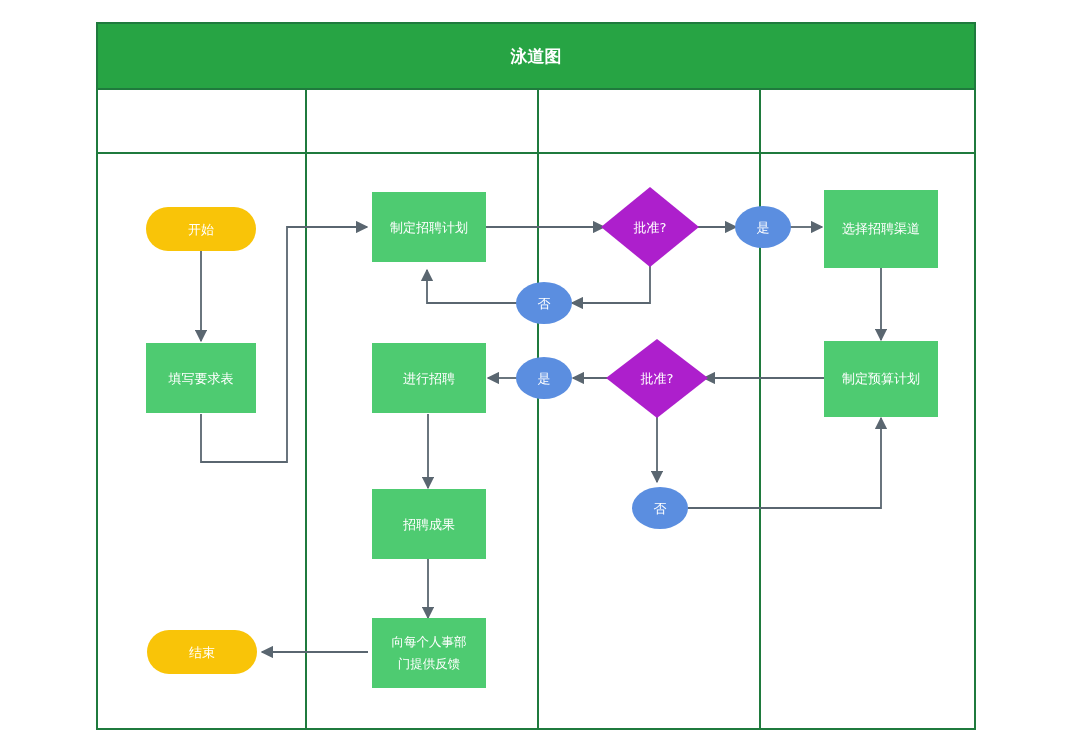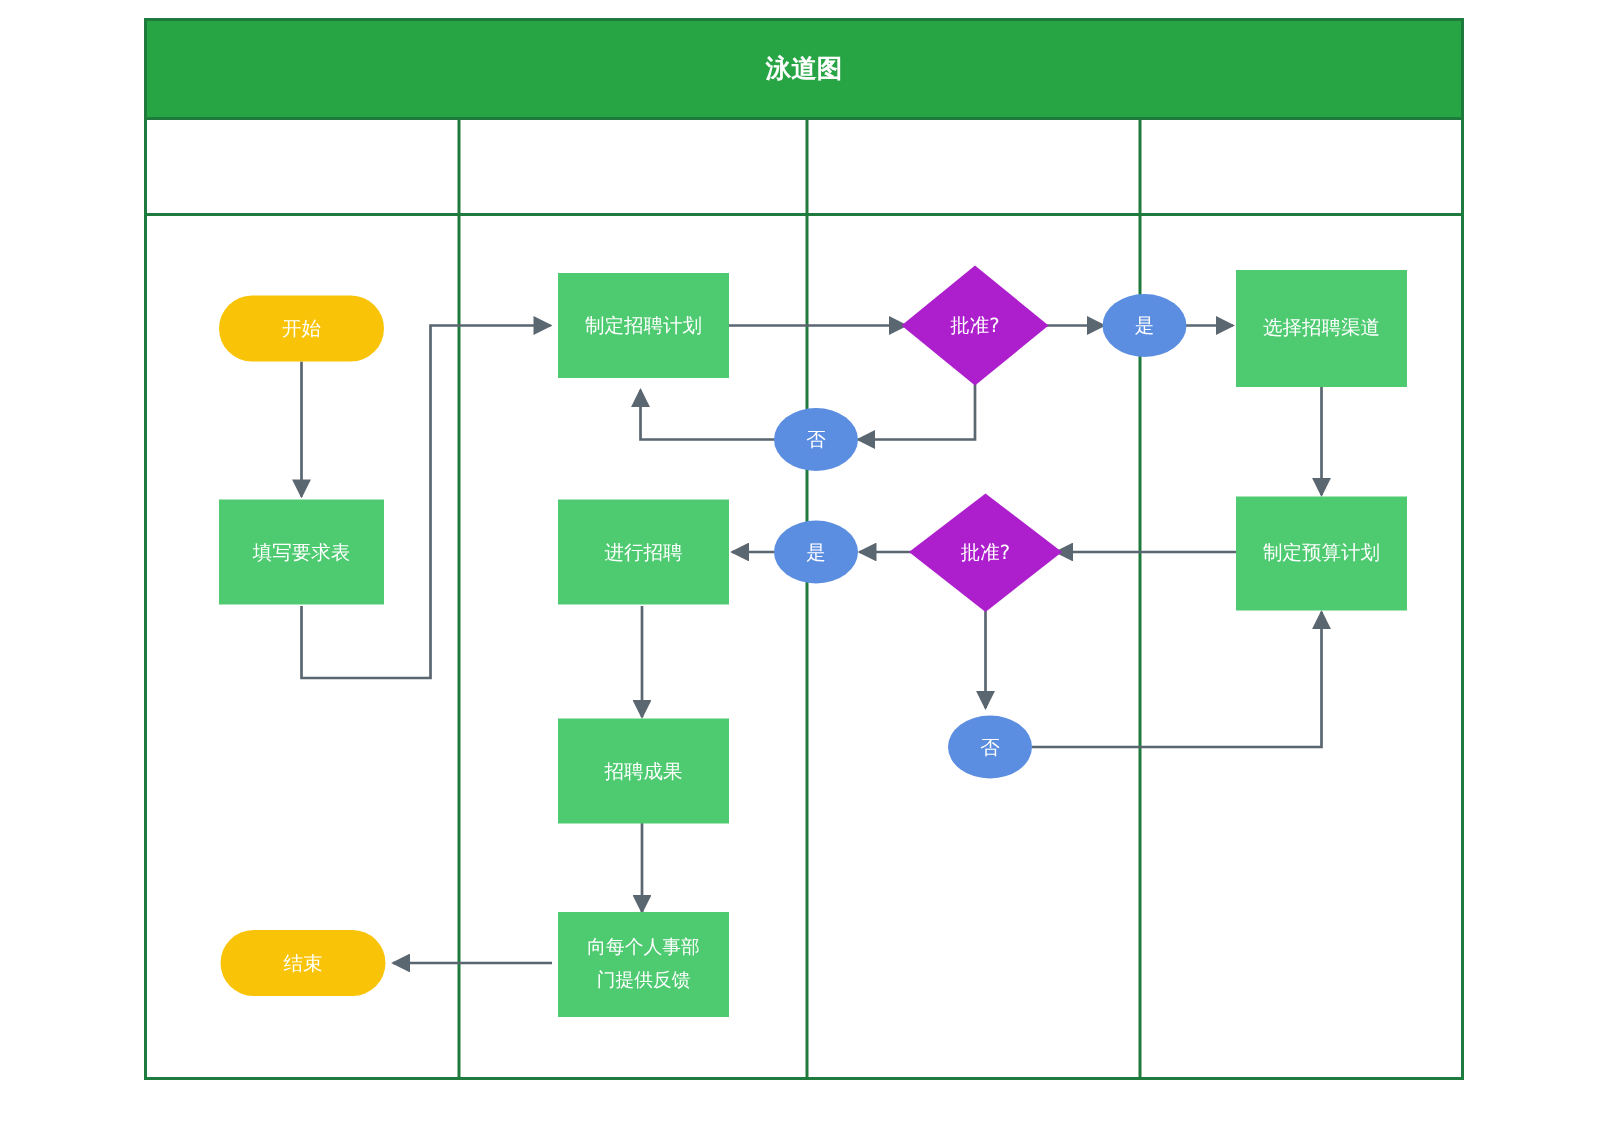--- a/index.html
+++ b/index.html
@@ -1,21 +1,21 @@
 <!DOCTYPE html>
 <html><head>
 <meta charset="utf-8">
 <style>
   html,body{margin:0;padding:0;background:#ffffff;}
   body{
     width:1070px;height:749px;
     font-family:"Liberation Sans","DejaVu Sans",sans-serif;
     overflow:hidden;position:relative;
   }
-  #canvas{position:absolute;left:0;top:0;width:1070px;height:567px;border-radius:28px;}
+  #canvas{position:absolute;left:0;top:10px;width:1070px;height:567px;border-radius:28px;}
   svg#diagram{position:absolute;left:0;top:0;width:1070px;height:749px;display:block;}
 
   
   .lane-frame{fill:#ffffff;stroke:#1f7a3d;stroke-width:2;}
   .lane-div{stroke:#1f7a3d;stroke-width:2;}
   .title-band{fill:#27a444;stroke:#1f7a3d;stroke-width:2;}
   .title-text{
     fill:#ffffff;font-size:17px;font-weight:bold;
     font-family:"DejaVu Sans","Liberation Sans",sans-serif;
     text-anchor:middle;dominant-baseline:middle;

